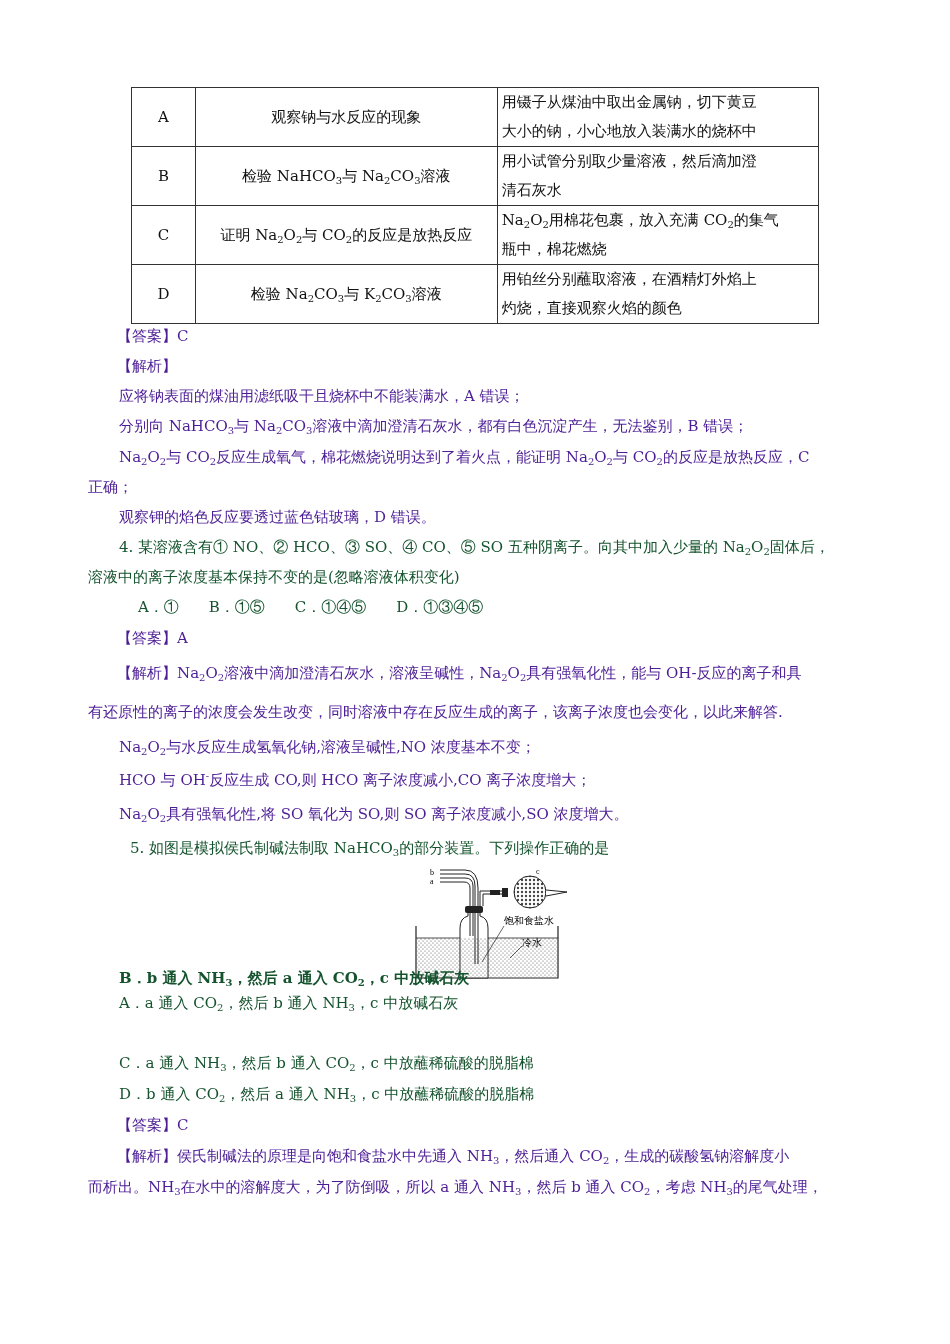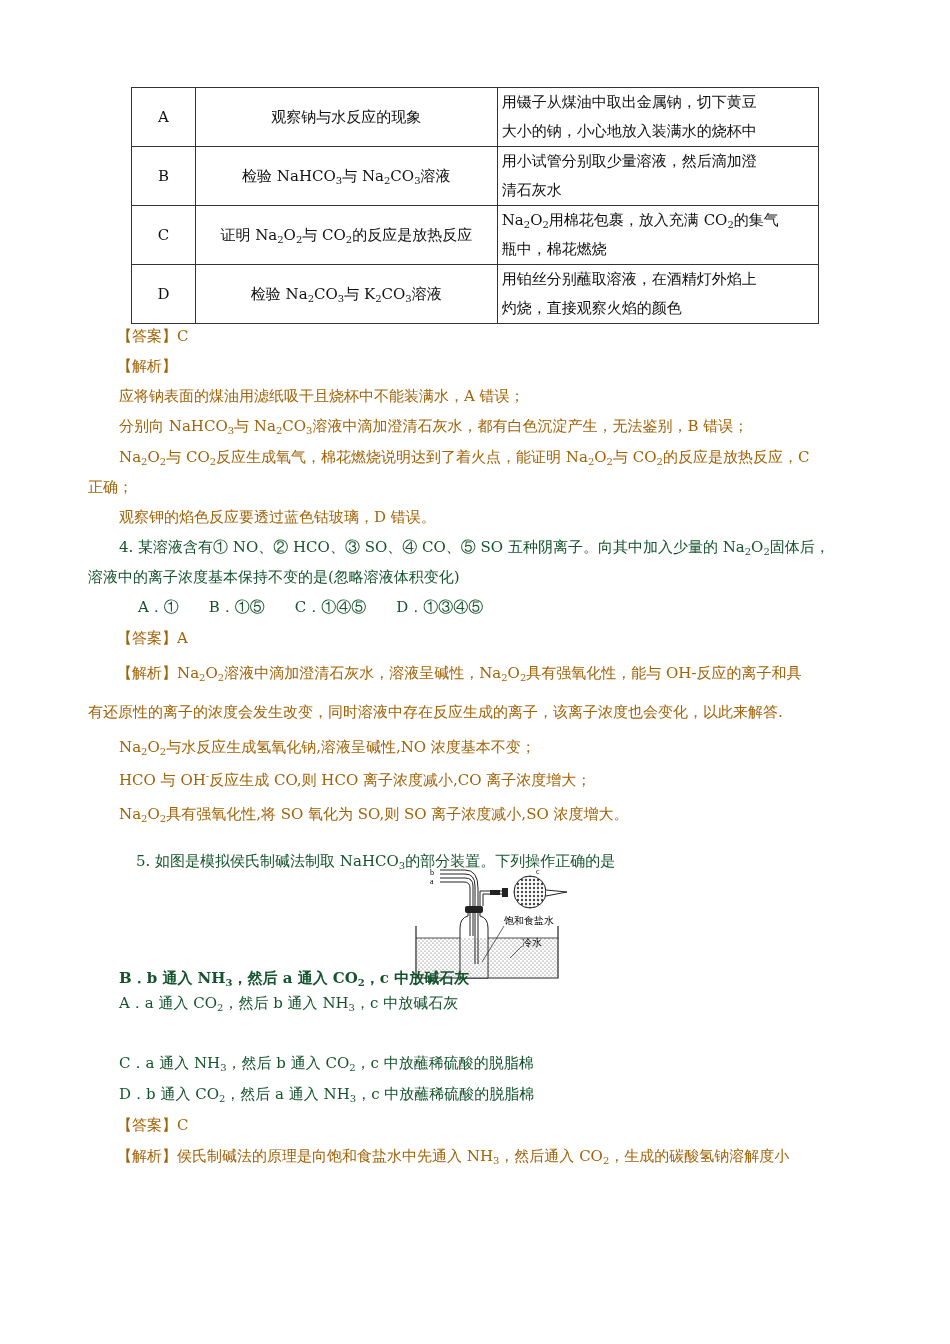--- a/index.html
+++ b/index.html
@@ -19,21 +19,21 @@
     }
     table.qtable tr { height: 58px; }
     table.qtable td.c1 { width: 64px; text-align: center; }
     table.qtable td.c2 { width: 306px; text-align: center; }
     table.qtable td.c3 { width: 316px; text-align: left; padding-left: 4px; padding-right: 6px; }
     sub { font-size: 10px; vertical-align: -3px; line-height: 0; }
     sup { font-size: 10px; vertical-align: 6px; line-height: 0; }
     .line {
       position: absolute; white-space: nowrap; font-size: 15px; line-height: 20px;
     }
-    .red { color: #a16207; text-align: right; }
+    .red { color: #4c1d95; text-align: right; }
     .black { color: #14532d; }
     .figure { position: absolute; left: 412px; top: 866px; width: 160px; height: 116px; }
   </style>
 </head>
 <body>
 
 <div class="page">
 
   <table class="qtable">
     <tbody>
@@ -83,21 +83,21 @@
   <div class="line black" style="left:119px; top:537px;"><span>4. 某溶液含有① NO、② HCO、③ SO、④ CO、⑤ SO 五种阴离子。向其中加入少量的 Na</span><sub>2</sub><span>O</span><sub>2</sub><span>固体后，</span></div>
   <div class="line black" style="left:88px; top:567px;">溶液中的离子浓度基本保持不变的是(忽略溶液体积变化)</div>
   <div class="line black" style="left:119px; top:597px;margin-left:19px;">A．①　　B．①⑤　　C．①④⑤　　D．①③④⑤</div>
   <div class="line red" style="left:117px; top:628px;">【答案】A</div>
   <div class="line red" style="left:117px; top:663px;"><span>【解析】</span><span>Na</span><sub>2</sub><span>O</span><sub>2</sub><span>溶液中滴加澄清石灰水，溶液呈碱性，Na</span><sub>2</sub><span>O</span><sub>2</sub><span>具有强氧化性，能与 OH-反应的离子和具</span></div>
   <div class="line red" style="left:88px; top:702px;">有还原性的离子的浓度会发生改变，同时溶液中存在反应生成的离子，该离子浓度也会变化，以此来解答.</div>
   <div class="line red" style="left:119px; top:737px;"><span>Na</span><sub>2</sub><span>O</span><sub>2</sub><span>与水反应生成氢氧化钠,溶液呈碱性,NO 浓度基本不变；</span></div>
   <div class="line red" style="left:119px; top:770px;"><span>HCO 与 OH</span><sup>-</sup><span>反应生成 CO,则 HCO 离子浓度减小,CO 离子浓度增大；</span></div>
   <div class="line red" style="left:119px; top:804px;"><span>Na</span><sub>2</sub><span>O</span><sub>2</sub><span>具有强氧化性,将 SO 氧化为 SO,则 SO 离子浓度减小,SO 浓度增大。</span></div>
 
-  <div class="line black" style="left:136px; top:838px;margin-top:13px;"><span>5. 如图是模拟侯氏制碱法制取 NaHCO</span><sub>3</sub><span>的部分装置。下列操作正确的是</span></div>
+  <div class="line black" style="left:130px; top:838px;"><span>5. 如图是模拟侯氏制碱法制取 NaHCO</span><sub>3</sub><span>的部分装置。下列操作正确的是</span></div>
 
   <div class="figure">
     <svg width="160" height="116" viewBox="0 0 160 116">
       <defs>
         <pattern id="dots" width="4" height="4" patternUnits="userSpaceOnUse">
           <circle cx="1" cy="1" r="0.6" fill="#555"></circle>
           <circle cx="3" cy="3" r="0.6" fill="#555"></circle>
         </pattern>
         <pattern id="granules" width="4" height="4" patternUnits="userSpaceOnUse">
           <circle cx="2" cy="2" r="1.2" fill="#444"></circle>
@@ -134,14 +134,15 @@
       <line x1="110" y1="80" x2="98" y2="92" stroke="#222" stroke-width="0.7"></line>
     </svg>
   </div>
 
   <div class="line black" style="left:119px; top:993px;"><span>A．a 通入 CO</span><sub>2</sub><span>，然后 b 通入 NH</span><sub>3</sub><span>，c 中放碱石灰</span></div>
   <div class="line black" style="left:119px; top:968px;font-weight:bold;"><span>B．b 通入 NH</span><sub>3</sub><span>，然后 a 通入 CO</span><sub>2</sub><span>，c 中放碱石灰</span></div>
   <div class="line black" style="left:119px; top:1053px;"><span>C．a 通入 NH</span><sub>3</sub><span>，然后 b 通入 CO</span><sub>2</sub><span>，c 中放蘸稀硫酸的脱脂棉</span></div>
   <div class="line black" style="left:119px; top:1084px;"><span>D．b 通入 CO</span><sub>2</sub><span>，然后 a 通入 NH</span><sub>3</sub><span>，c 中放蘸稀硫酸的脱脂棉</span></div>
   <div class="line red" style="left:117px; top:1115px;">【答案】C</div>
   <div class="line red" style="left:117px; top:1146px;"><span>【解析】</span><span>侯氏制碱法的原理是向饱和食盐水中先通入 NH</span><sub>3</sub><span>，然后通入 CO</span><sub>2</sub><span>，生成的碳酸氢钠溶解度小</span></div>
+  <div class="line red" style="left:88px; top:1177px;"><span>而析出。NH</span><sub>3</sub><span>在水中的溶解度大，为了防倒吸，所以 a 通入 NH</span><sub>3</sub><span>，然后 b 通入 CO</span><sub>2</sub><span>，考虑 NH</span><sub>3</sub><span>的尾气处理，</span></div>
 
 </div>
 
 </body></html>

